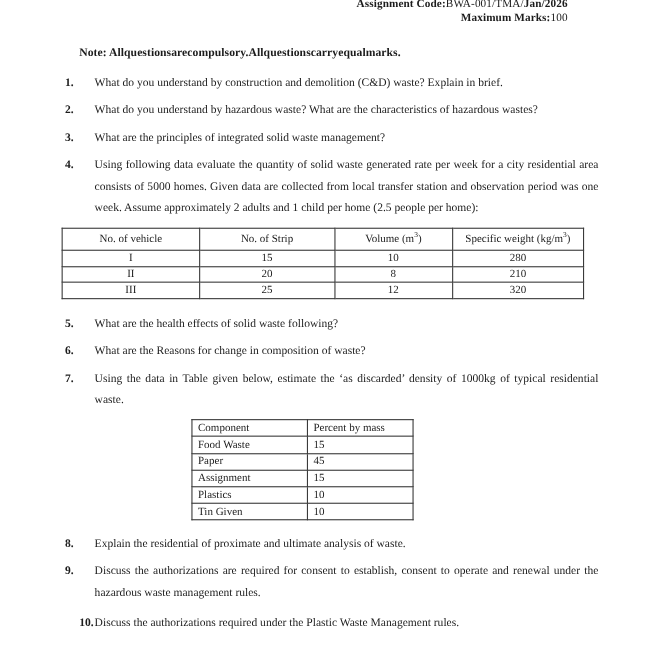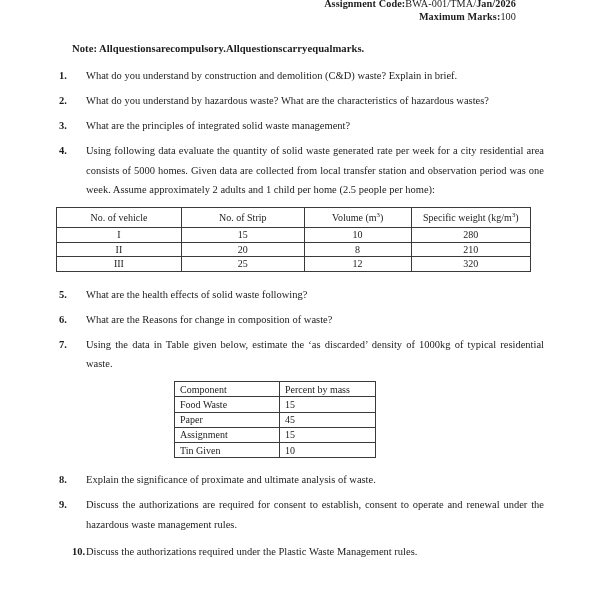--- a/index.html
+++ b/index.html
@@ -254,30 +254,34 @@
           </tr>
           <tr>
             <td>Paper</td>
             <td>45</td>
           </tr>
           <tr>
             <td>Assignment</td>
             <td>15</td>
           </tr>
           <tr>
+            <td>Plastics</td>
+            <td>10</td>
+          </tr>
+          <tr>
             <td>Tin Given</td>
             <td>10</td>
           </tr>
         </tbody>
       </table>
     </div>
 
     <div class="qitem tight">
       <span class="qnum">8.</span>
-      <span class="qtext">Explain the significance of proximate and ultimate analysis of waste.</span>
+      <span class="qtext">Explain the residential of proximate and ultimate analysis of waste.</span>
     </div>
 
     <div class="qitem">
       <span class="qnum">9.</span>
       <span class="qtext">Discuss the authorizations are required for consent to establish, consent to operate and renewal under the hazardous waste management rules.</span>
     </div>
 
     <div class="qitem">
       <span class="qnum wide">10.</span>
       <span class="qtext">Discuss the authorizations required under the Plastic Waste Management rules.</span>

